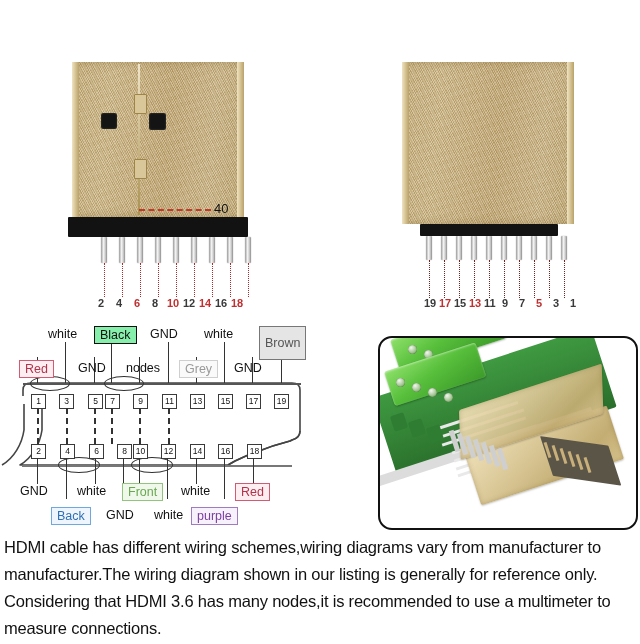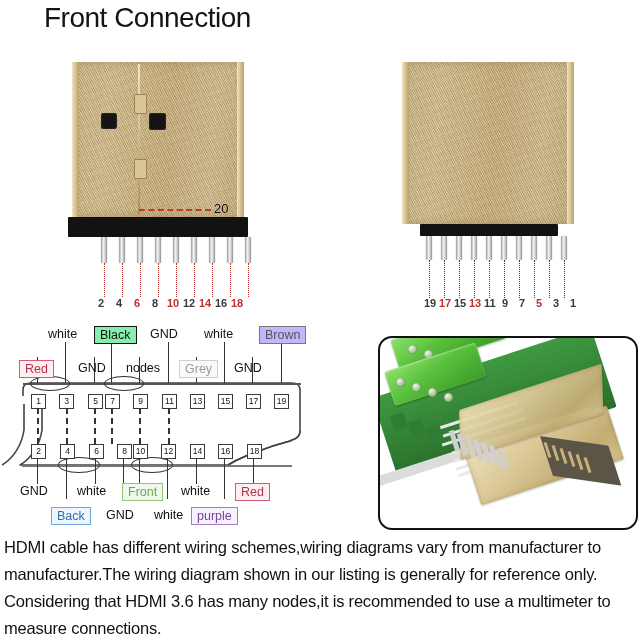--- a/index.html
+++ b/index.html
@@ -57,21 +57,21 @@
   #wiring{position:absolute;left:0;top:334px;width:340px;height:195px;}
   .lbl{
     position:absolute;font-size:12.5px;white-space:nowrap;color:#111;
     line-height:14px;
   }
   .lbl.boxed{
     padding:1px 5px;border:1.5px solid #111;background:#86efac;
   }
   .lbl.red{color:#b1344c;border:1.5px solid #d05b73;background:#fdeef1;padding:1px 5px;}
   .lbl.grey{color:#9a9a9a;border:1.5px solid #cfcfcf;background:#fafafa;padding:1px 5px;}
-  .lbl.brown{color:#555;border:1.5px solid #777;background:#c4b5fd;padding:1px 5px;}
+  .lbl.brown{color:#555;border:1.5px solid #777;background:#e5e5e5;padding:9px 5px;}
   .lbl.blue{color:#2e6fb7;border:1.5px solid #6fa8dc;background:#eef5fc;padding:1px 5px;}
   .lbl.green{color:#6aa84f;border:1.5px solid #93c47d;background:#f0f8ec;padding:1px 5px;}
   .lbl.purple{color:#7b3fa0;border:1.5px solid #9f7cc0;background:#f7f1fb;padding:1px 5px;}
 
   .pinbox{
     position:absolute;width:13px;height:13px;border:1px solid #3a3a3a;
     background:#fff;font-size:8.5px;line-height:12px;text-align:center;
     color:#111;font-family:"Liberation Sans",sans-serif;
   }
   .lead{position:absolute;width:1px;background:#333;}
@@ -104,38 +104,37 @@
     position:absolute;left:4px;top:534px;width:634px;
     font-size:16.5px;line-height:27px;color:#111;
     font-family:"Liberation Sans", sans-serif;letter-spacing:-0.2px;
   }
 </style>
 </head>
 <body>
 
 <div class="stage">
 
-  <div class="heading" id="front-title">Front Connection</div>
 
   <div class="conn" id="front-conn" style="left:68px;top:62px;width:180px;height:240px;">
 
     <div class="shell" style="left:4px;top:0;width:172px;height:155px;"></div>
     <div class="shell-edge" style="left:4px;top:0;height:155px;"></div>
     <div class="shell-edge" style="left:169px;top:0;height:155px;"></div>
 
     <div class="seam" style="left:70px;top:2px;height:151px;"></div>
 
     <div class="tab" style="left:66px;top:32px;width:11px;height:18px;"></div>
     <div class="tab" style="left:66px;top:97px;width:11px;height:18px;"></div>
 
     <div class="notch" style="left:33px;top:51px;width:16px;height:16px;"></div>
     <div class="notch" style="left:81px;top:51px;width:17px;height:17px;"></div>
 
     <div class="reddash" style="left:71px;top:147px;width:72px;"></div>
-    <div class="num20" style="left:146px;top:139px;">20</div>
+    <div class="num20" style="left:146px;top:139px;">40</div>
 
     <div class="blackbar" style="left:0px;top:155px;width:180px;height:20px;"></div>
 
     <div>
       <div class="pin" style="left:33px;top:175px;height:26px;"></div>
       <div class="pin" style="left:51px;top:175px;height:26px;"></div>
       <div class="pin" style="left:69px;top:175px;height:26px;"></div>
       <div class="pin" style="left:87px;top:175px;height:26px;"></div>
       <div class="pin" style="left:105px;top:175px;height:26px;"></div>
       <div class="pin" style="left:123px;top:175px;height:26px;"></div>

